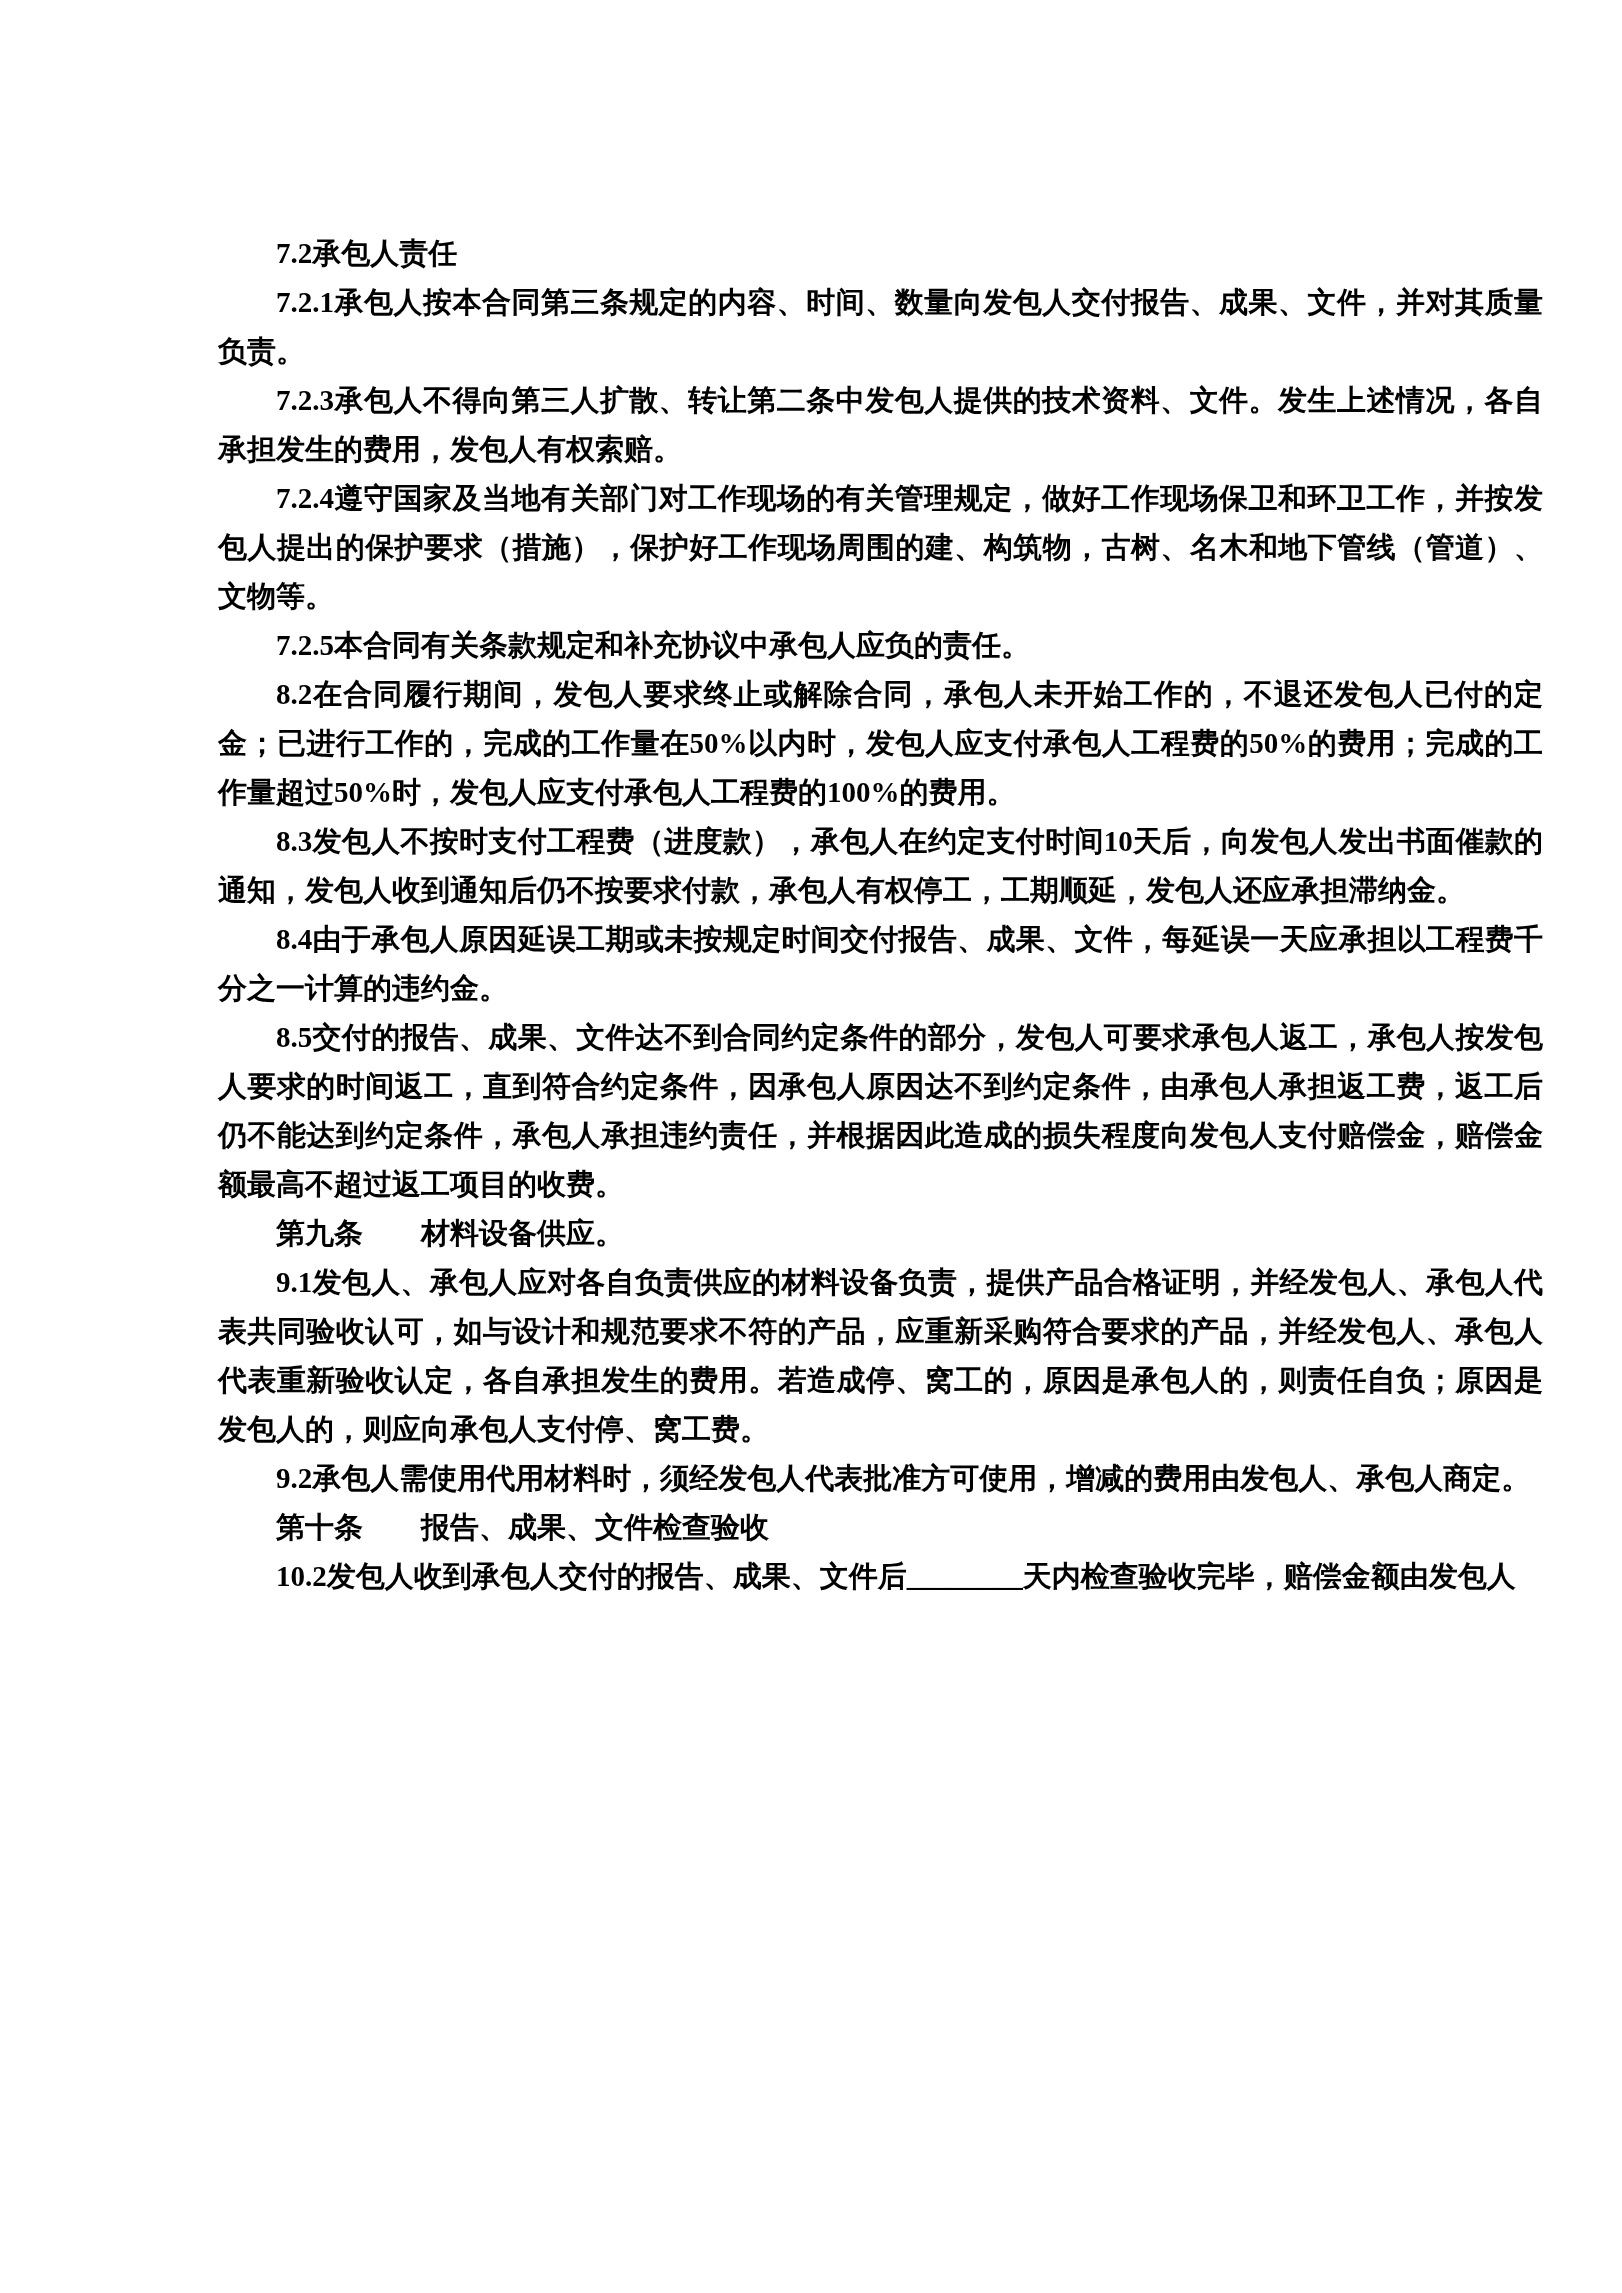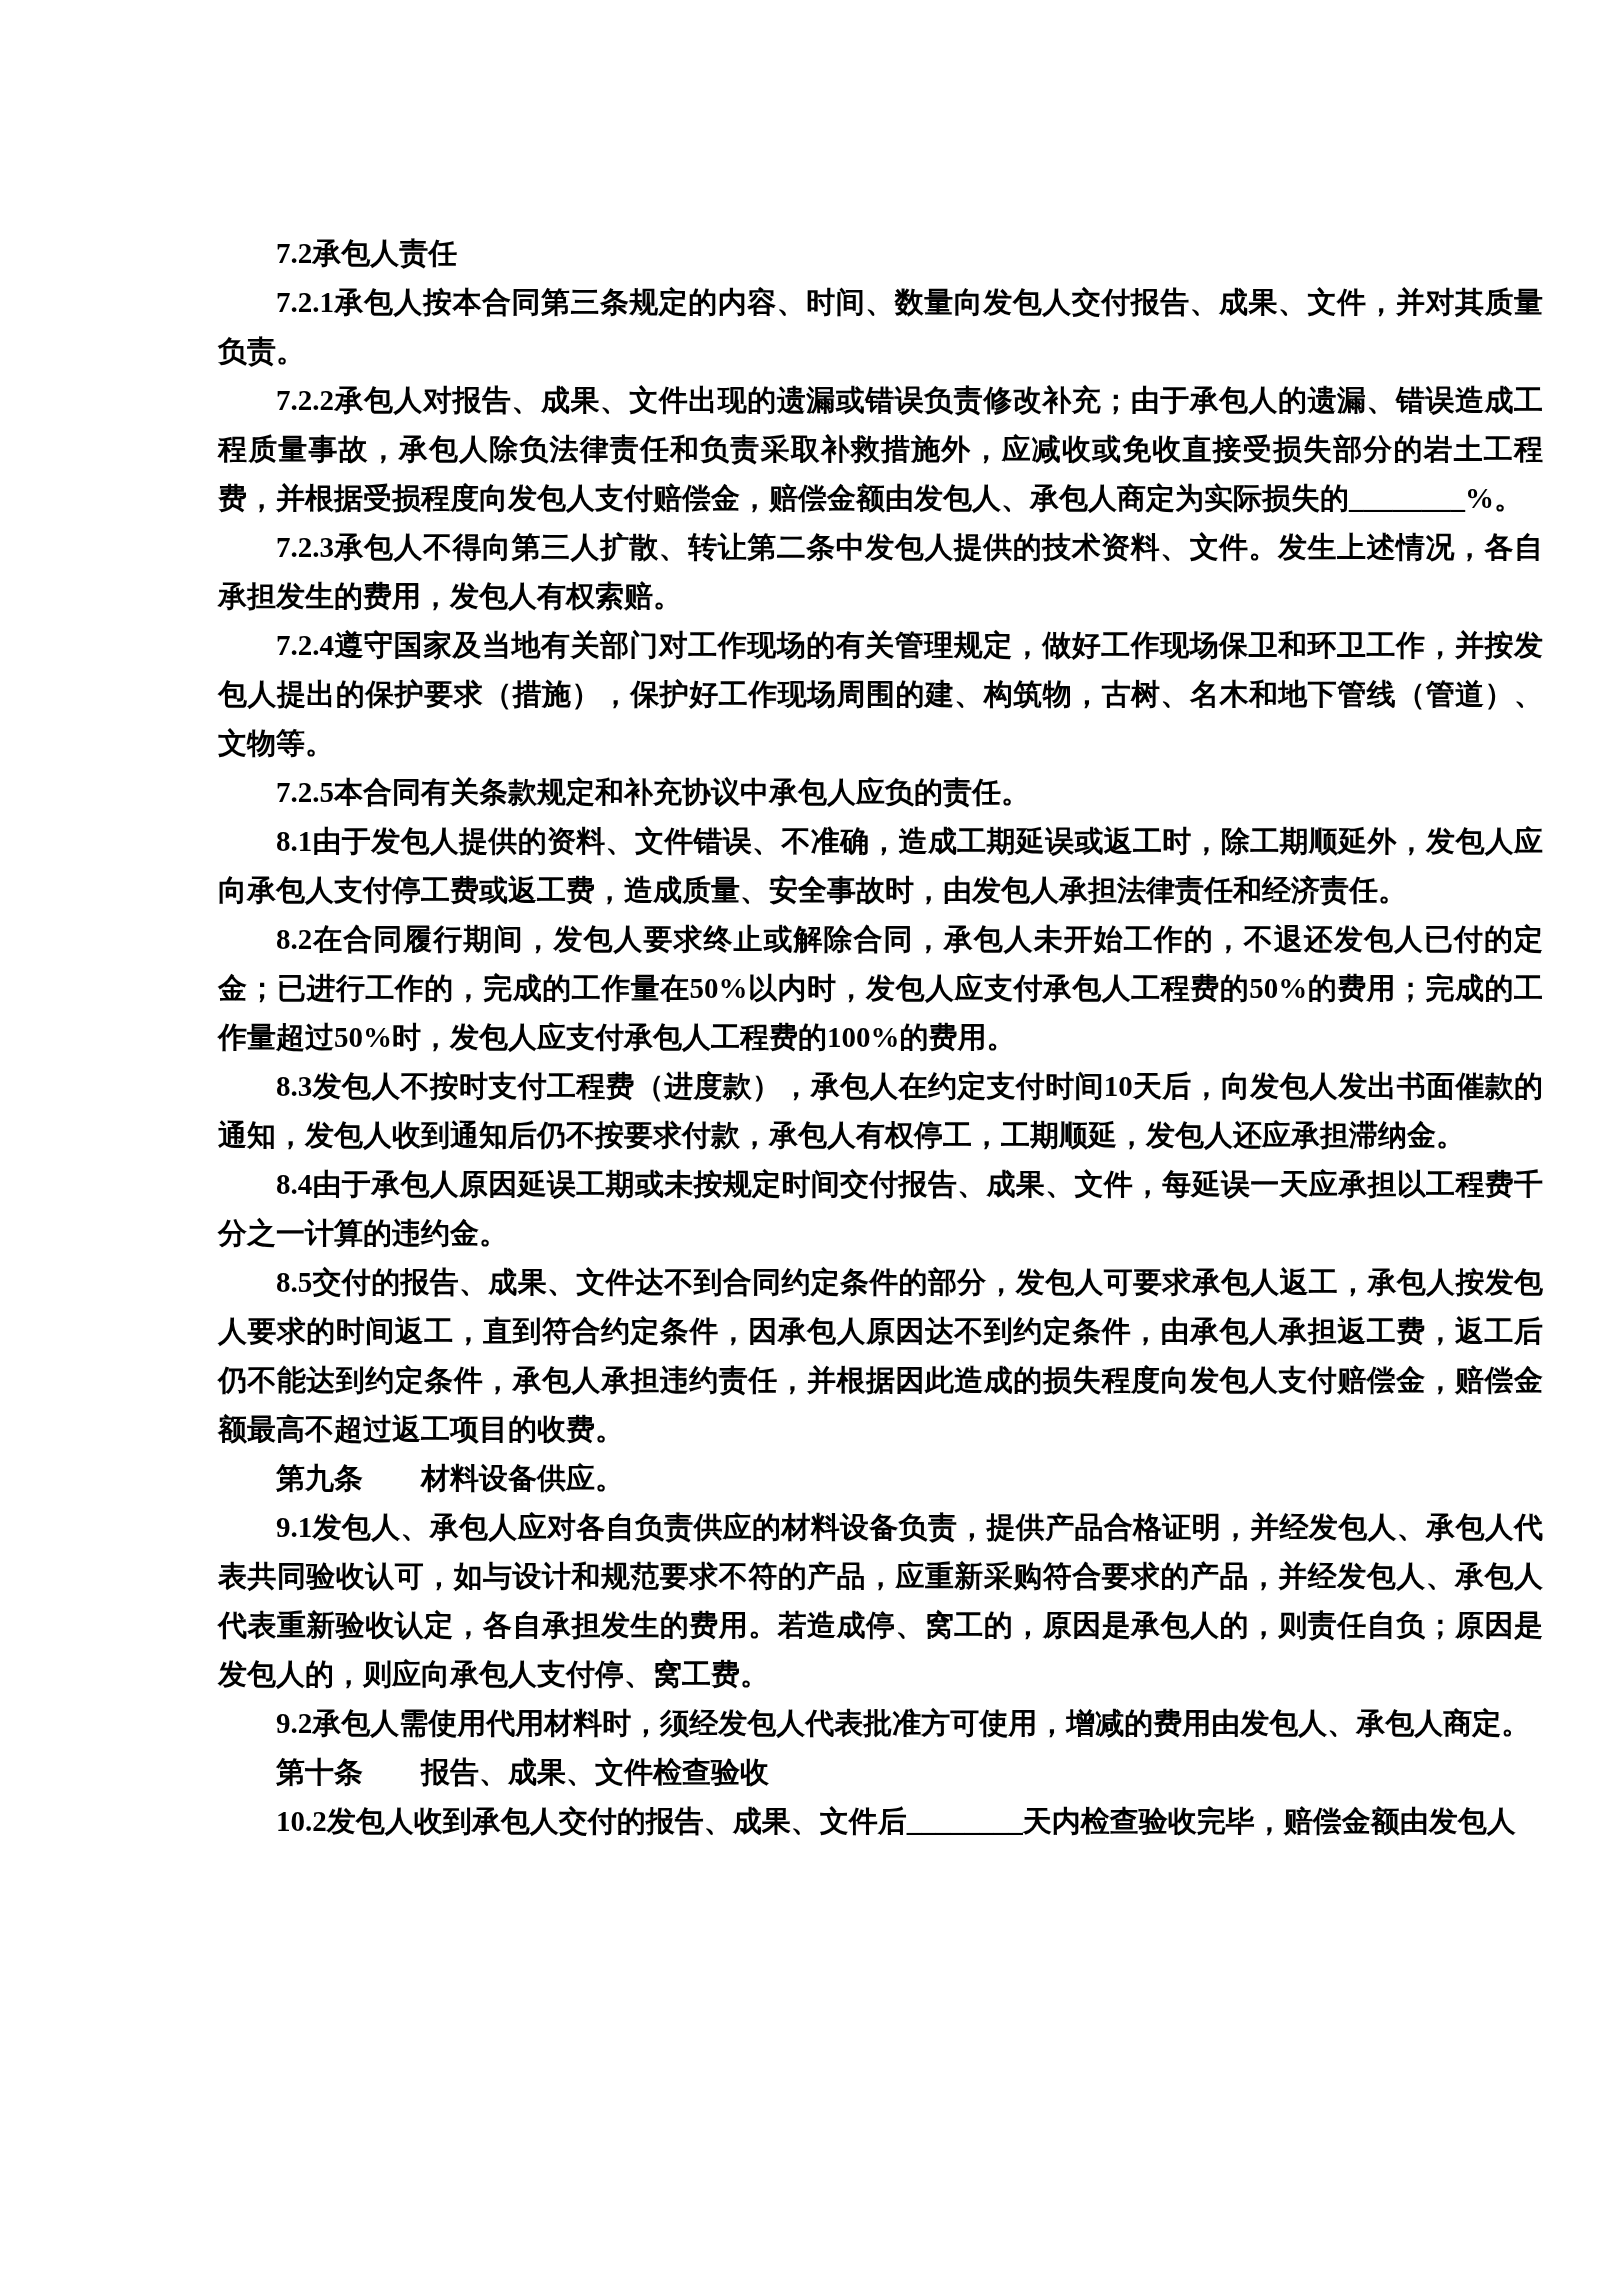--- a/index.html
+++ b/index.html
@@ -46,25 +46,23 @@
     color: #000000;
   }
 </style>
 </head>
 <body>
 
 <div class="page">
   <div class="content">
       <p class="blk heading">7.2承包人责任</p>
       <p class="blk">7.2.1承包人按本合同第三条规定的内容、时间、数量向发包人交付报告、成果、文件，并对其质量负责。</p>
-      <p class="blk">7.2.2承包人对报告、成果、文件出现的遗漏或错误负责修改补充；由于承包人的遗漏、错误造成工程质量事故，承包人除负法律责任和负责采取补救措施外，应减收或免收直接受损失部分的岩土工程费，并根据受损程度向发包人支付赔偿金，赔偿金额由发包人、承包人商定为实际损失的________%。</p>
       <p class="blk">7.2.3承包人不得向第三人扩散、转让第二条中发包人提供的技术资料、文件。发生上述情况，各自承担发生的费用，发包人有权索赔。</p>
       <p class="blk">7.2.4遵守国家及当地有关部门对工作现场的有关管理规定，做好工作现场保卫和环卫工作，并按发包人提出的保护要求（措施），保护好工作现场周围的建、构筑物，古树、名木和地下管线（管道）、文物等。</p>
       <p class="blk">7.2.5本合同有关条款规定和补充协议中承包人应负的责任。</p>
-      <p class="blk">8.1由于发包人提供的资料、文件错误、不准确，造成工期延误或返工时，除工期顺延外，发包人应向承包人支付停工费或返工费，造成质量、安全事故时，由发包人承担法律责任和经济责任。</p>
       <p class="blk">8.2在合同履行期间，发包人要求终止或解除合同，承包人未开始工作的，不退还发包人已付的定金；已进行工作的，完成的工作量在50%以内时，发包人应支付承包人工程费的50%的费用；完成的工作量超过50%时，发包人应支付承包人工程费的100%的费用。</p>
       <p class="blk">8.3发包人不按时支付工程费（进度款），承包人在约定支付时间10天后，向发包人发出书面催款的通知，发包人收到通知后仍不按要求付款，承包人有权停工，工期顺延，发包人还应承担滞纳金。</p>
       <p class="blk">8.4由于承包人原因延误工期或未按规定时间交付报告、成果、文件，每延误一天应承担以工程费千分之一计算的违约金。</p>
       <p class="blk">8.5交付的报告、成果、文件达不到合同约定条件的部分，发包人可要求承包人返工，承包人按发包人要求的时间返工，直到符合约定条件，因承包人原因达不到约定条件，由承包人承担返工费，返工后仍不能达到约定条件，承包人承担违约责任，并根据因此造成的损失程度向发包人支付赔偿金，赔偿金额最高不超过返工项目的收费。</p>
       <p class="blk heading">第九条　　材料设备供应。</p>
       <p class="blk">9.1发包人、承包人应对各自负责供应的材料设备负责，提供产品合格证明，并经发包人、承包人代表共同验收认可，如与设计和规范要求不符的产品，应重新采购符合要求的产品，并经发包人、承包人代表重新验收认定，各自承担发生的费用。若造成停、窝工的，原因是承包人的，则责任自负；原因是发包人的，则应向承包人支付停、窝工费。</p>
       <p class="blk">9.2承包人需使用代用材料时，须经发包人代表批准方可使用，增减的费用由发包人、承包人商定。</p>
       <p class="blk heading">第十条　　报告、成果、文件检查验收</p>
       <p class="blk">10.2发包人收到承包人交付的报告、成果、文件后________天内检查验收完毕，赔偿金额由发包人</p>
     </div>

